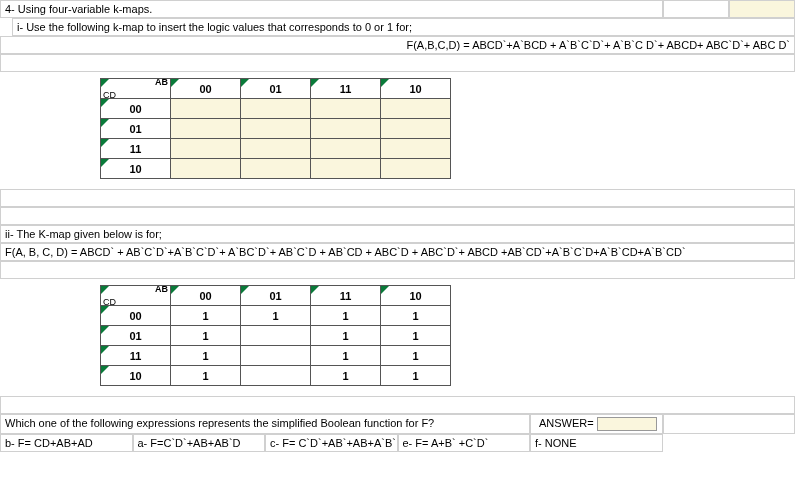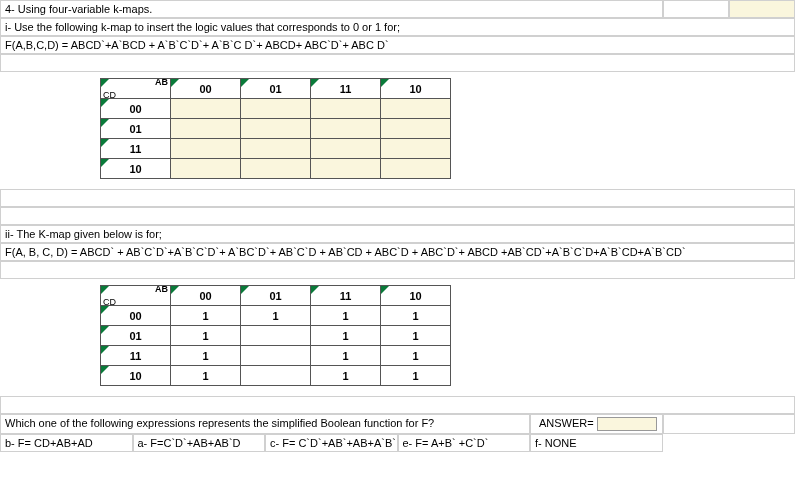--- a/index.html
+++ b/index.html
@@ -19,23 +19,23 @@
     .gridcell.highlight { background: #faf6dd; }
   </style>
 </head>
 <body>
 
 <div class="full-grid">
   <div class="gridcell" style="grid-column: span 10;">4- Using four-variable k-maps.</div>
   <div class="gridcell"></div>
   <div class="gridcell highlight"></div>
 
-  <div class="gridcell" style="grid-column: span 12;">i-    Use the following k-map to insert the logic values that corresponds to 0 or 1 for;</div>
+  <div class="gridcell" style="grid-column: span 12; margin-left: 12px;">i-    Use the following k-map to insert the logic values that corresponds to 0 or 1 for;</div>
 
-  <div class="gridcell" style="grid-column: span 12;">F(A,B,C,D) = ABCD`+A`BCD + A`B`C`D`+ A`B`C D`+ ABCD+ ABC`D`+ ABC D`</div>
+  <div class="gridcell" style="grid-column: span 12; text-align: right;">F(A,B,C,D) = ABCD`+A`BCD + A`B`C`D`+ A`B`C D`+ ABCD+ ABC`D`+ ABC D`</div>
 
   <div class="gridcell" style="grid-column: span 12; height:18px;"></div>
 
   <div class="gridcell" style="grid-column: span 12; border:none; padding:0;">
     <table class="kmap">
       <tbody>
           <tr>
         <td class="header corner-ab tri">
           <span class="ab">AB</span>
           <span class="cd">CD</span>

